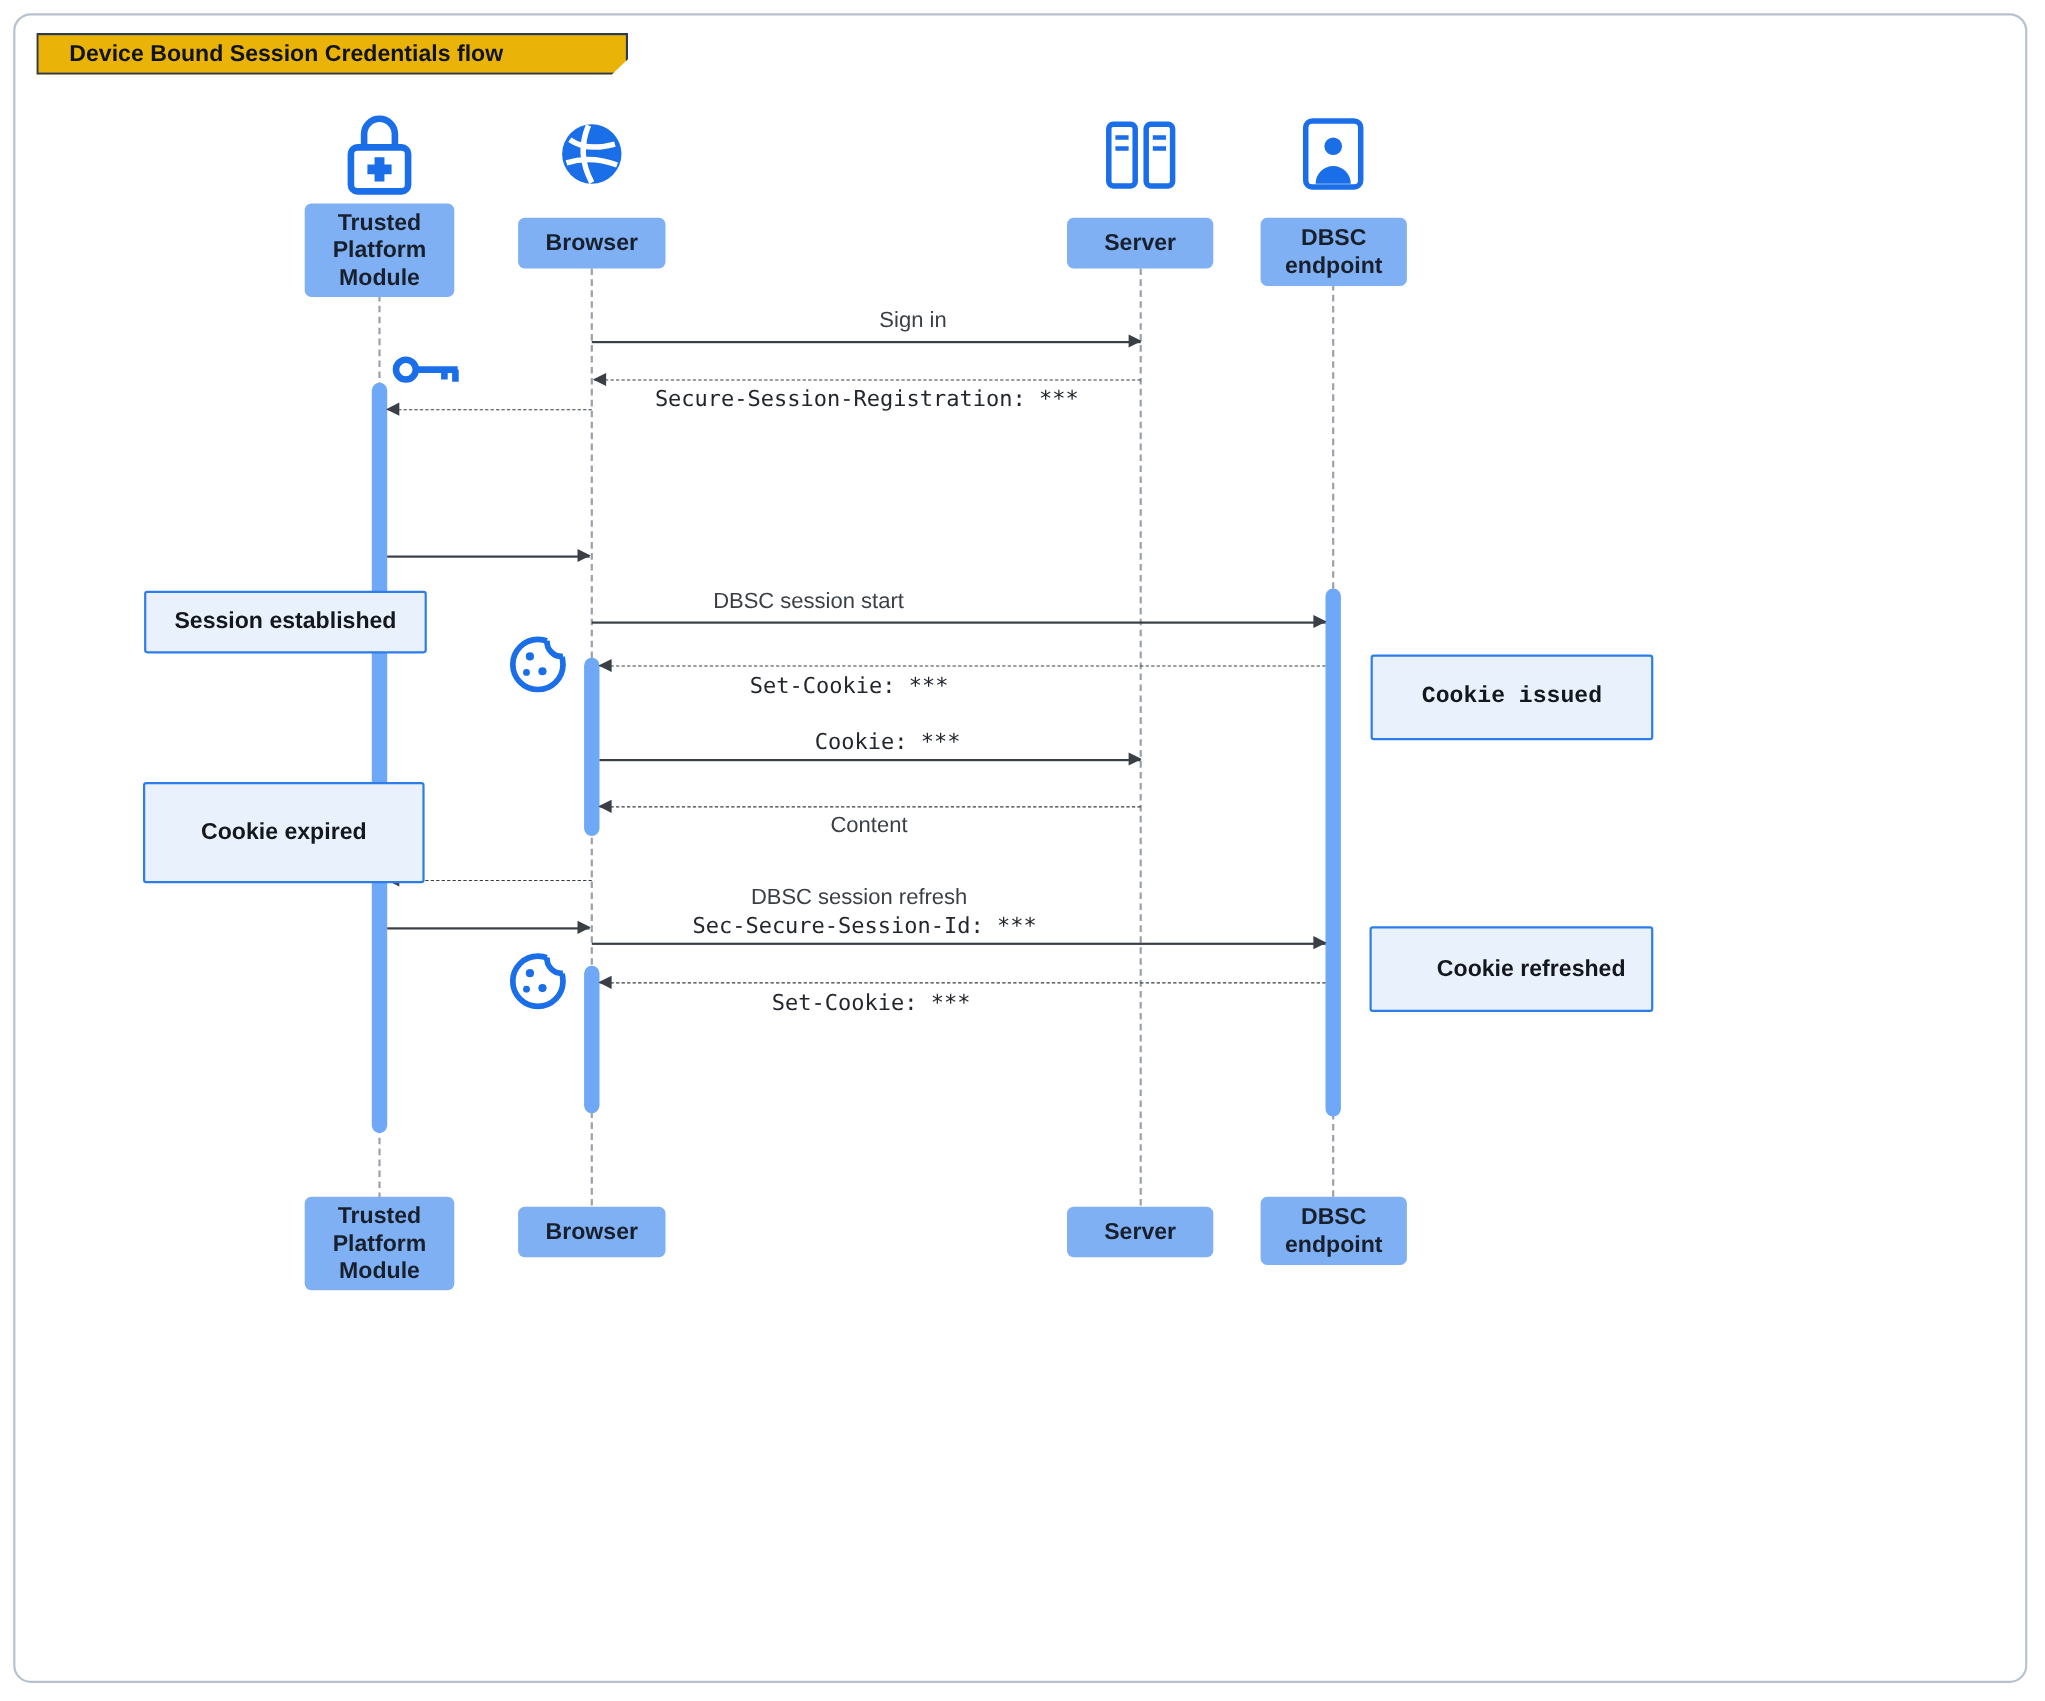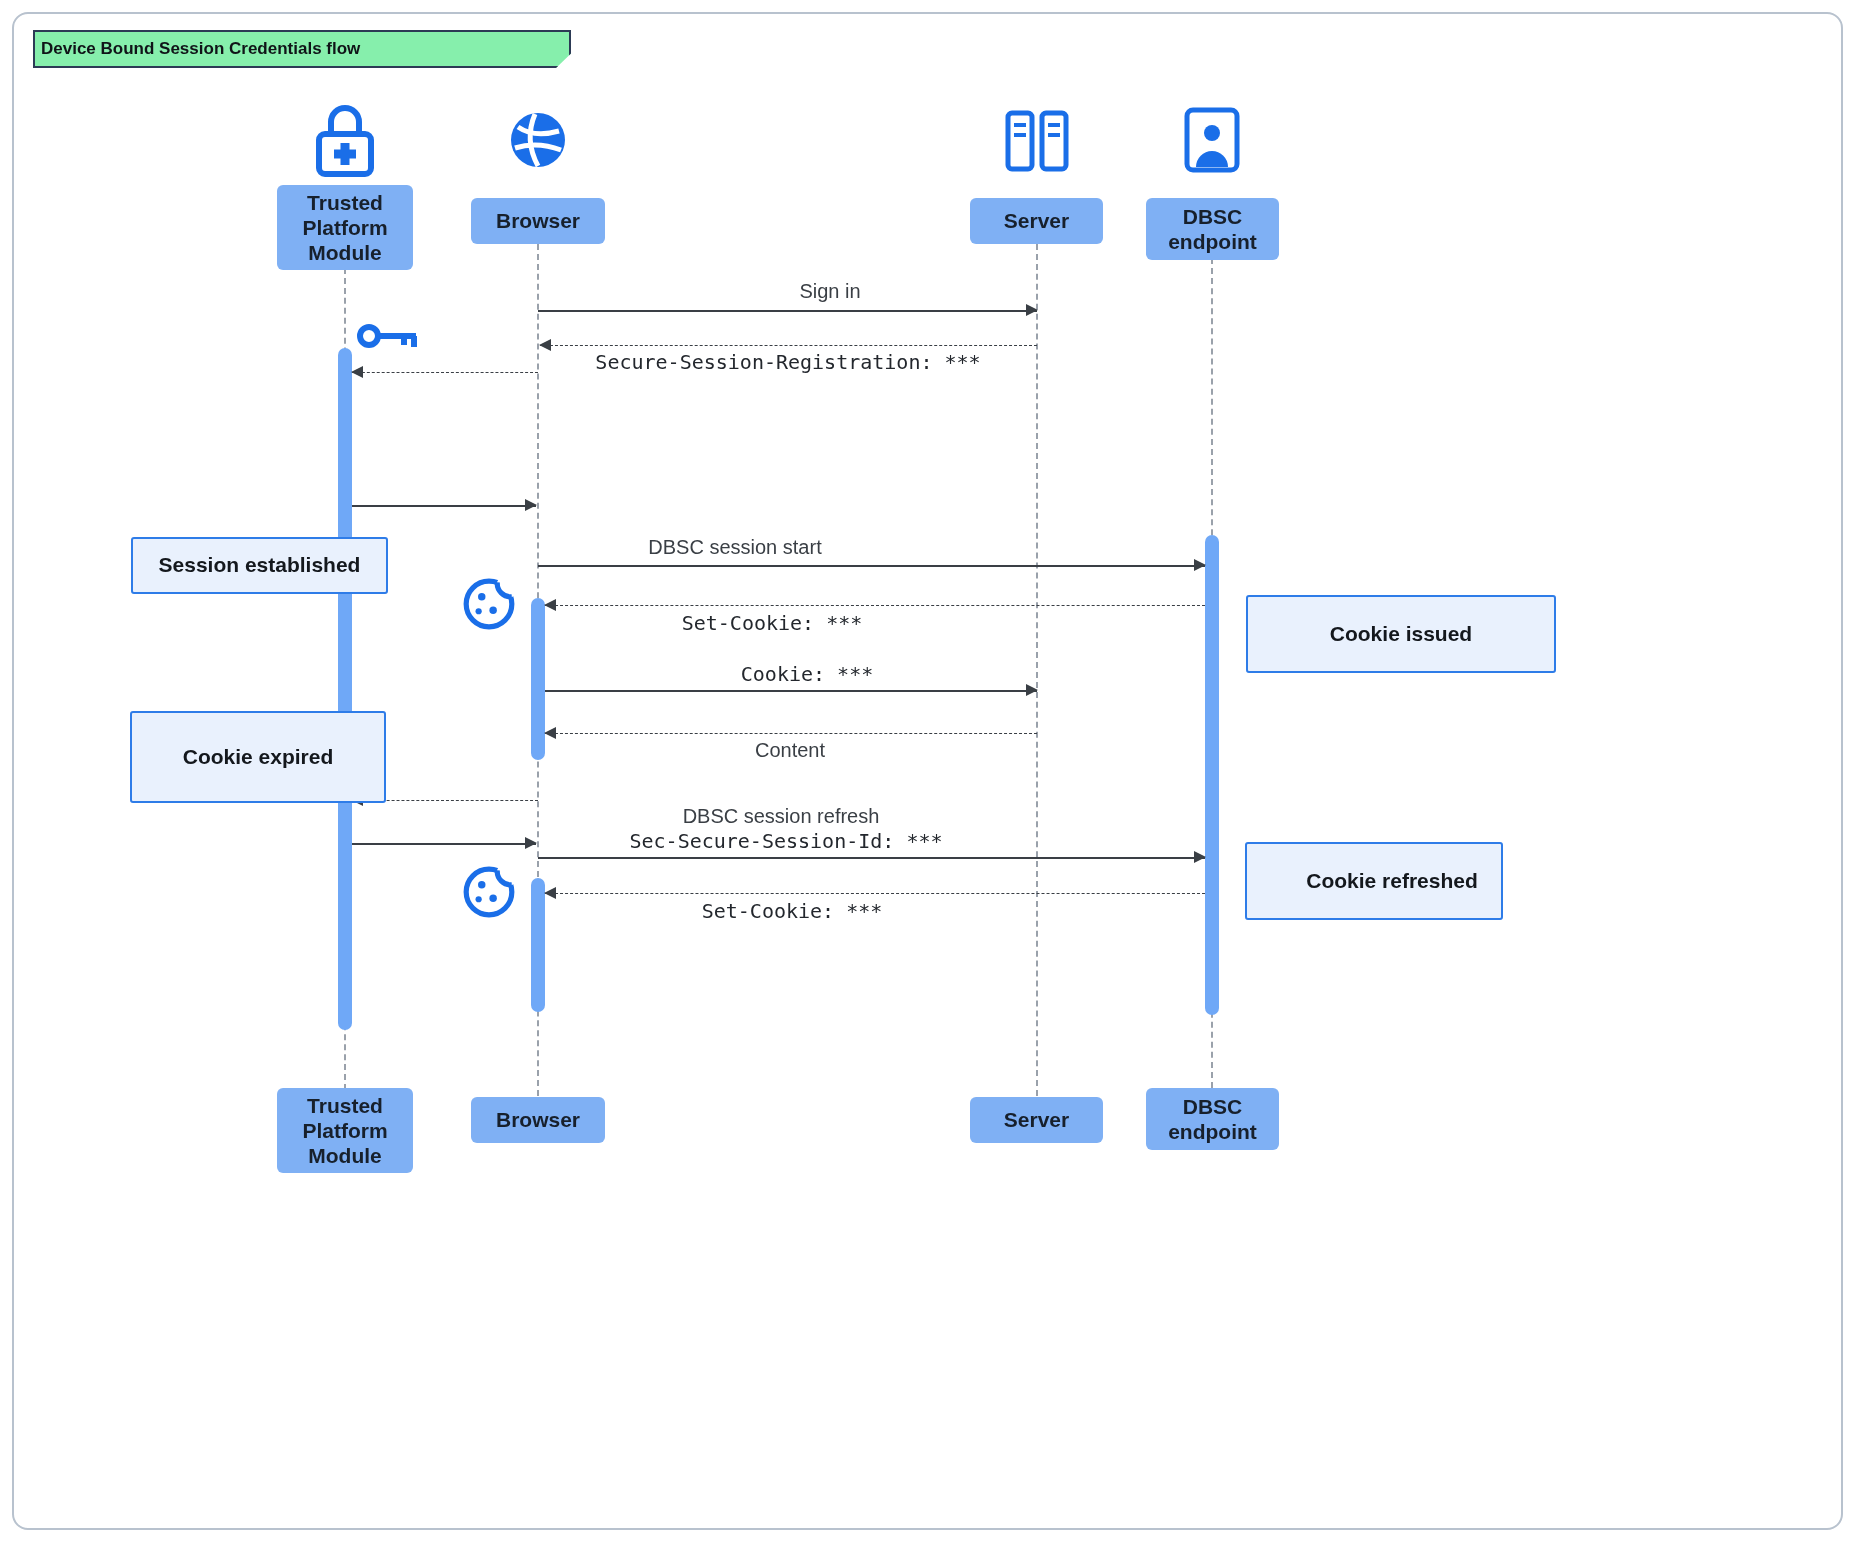--- a/index.html
+++ b/index.html
@@ -6,23 +6,23 @@
   .stage {
     position:relative; width:1859px; height:1546px; background:#ffffff;
     font-family:"Liberation Sans", sans-serif; overflow:hidden;
   }
   .frame {
     position:absolute; left:12px; top:12px; width:1831px; height:1518px;
     border:2px solid #b8c2ce; border-radius:16px; box-sizing:border-box;
   }
   .title-tab {
     position:absolute; left:33px; top:30px; width:538px; height:38px;
-    background:#86efac; border:2px solid #2c3a55; box-sizing:border-box;
-    display:flex; align-items:center; padding-left:6px;
-    font-size:17px; font-weight:bold; color:#101418;
+    background:#eab308; border:2px solid #2c3a55; box-sizing:border-box;
+    display:flex; align-items:center; padding-left:28px;
+    font-size:21px; font-weight:bold; color:#101418;
     clip-path: polygon(0 0, 100% 0, 100% 62%, calc(100% - 15px) 100%, 0 100%);
   }
   .lifeline {
     position:absolute; width:0; border-left:2px dashed #9aa1ab; z-index:1;
   }
   .activation {
     position:absolute; width:14px; background:#6fa8f7; border-radius:7px; z-index:2;
   }
   .pbox {
     position:absolute; background:#7fb0f4; border-radius:6px;
@@ -153,21 +153,21 @@
     <span>DBSC endpoint</span>
   </div>
 
   <div class="note" style="left:131px; top:537px; width:257px; height:57px;">
     <span>Session established</span>
   </div>
   <div class="note" style="left:130px; top:711px; width:256px; height:92px;">
     <span>Cookie expired</span>
   </div>
 
-  <div class="note" style="left:1246px; top:595px; width:310px; height:78px;">
+  <div class="note" style="left:1246px; top:595px; width:257px; height:78px;font-family:Liberation Mono, monospace;">
     <span>Cookie issued</span>
   </div>
   <div class="note" style="left:1245px; top:842px; width:258px; height:78px;padding-left:48px;">
     <span>Cookie refreshed</span>
   </div>
 
   <div class="msg-label" style="left:790px; top:280px;margin-left:40px;">Sign in</div>
   <div class="arrow" style="left:538px; top:310px; width:499px;">
     <div class="line"></div>
       <div class="head right"></div>

